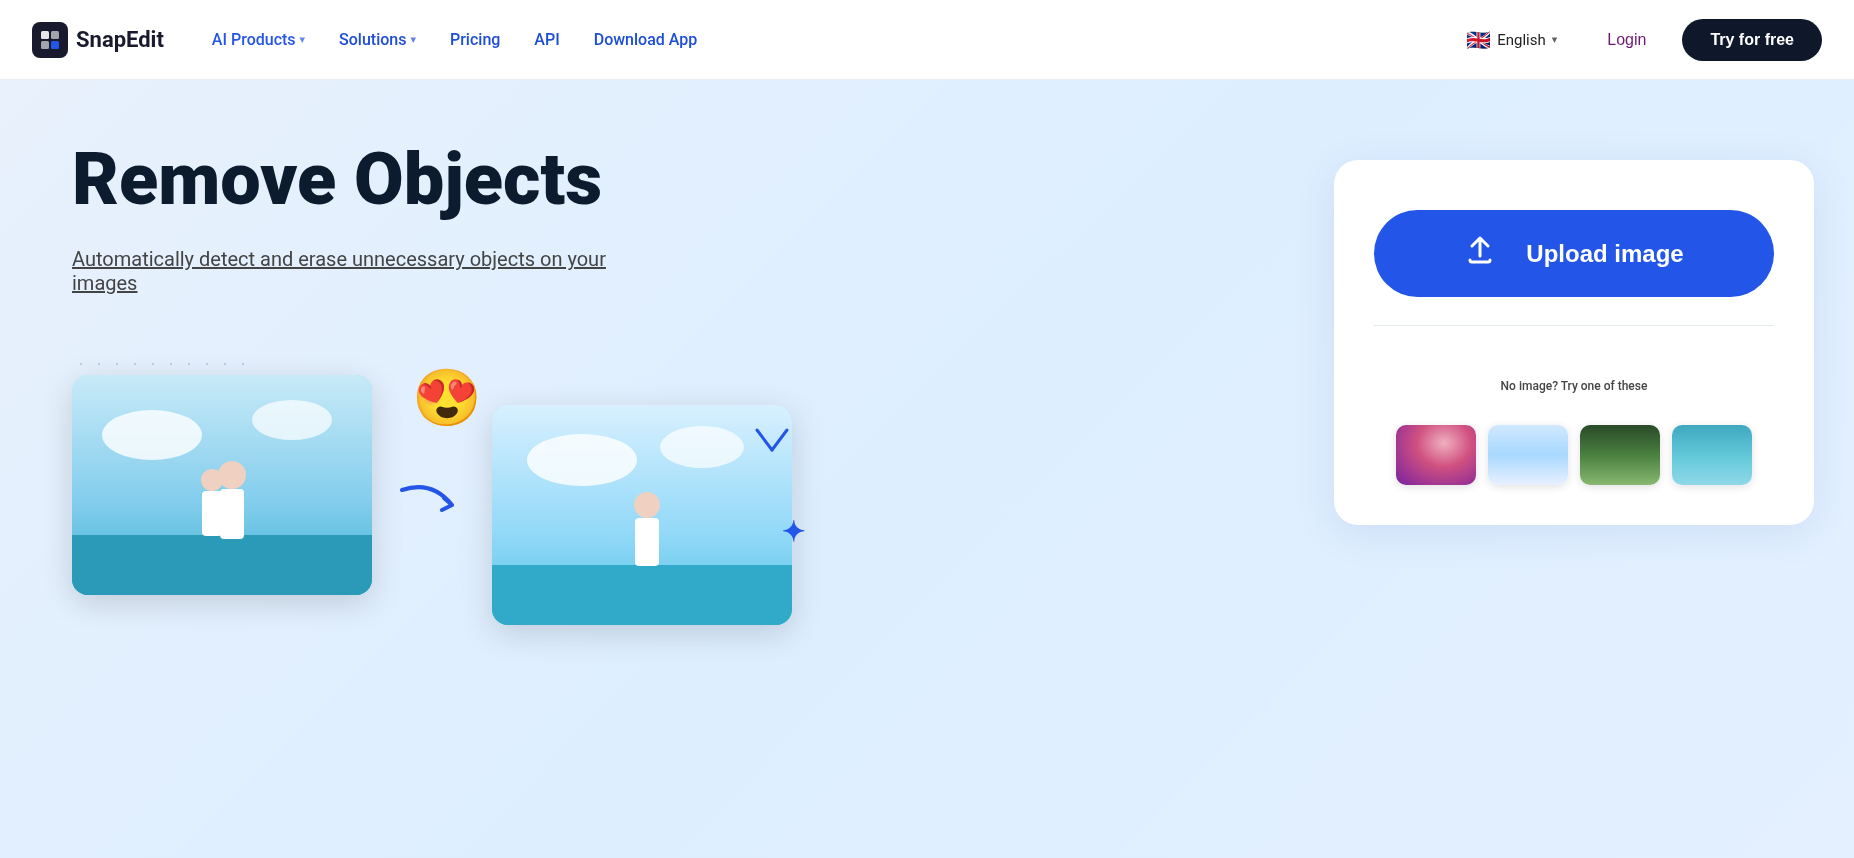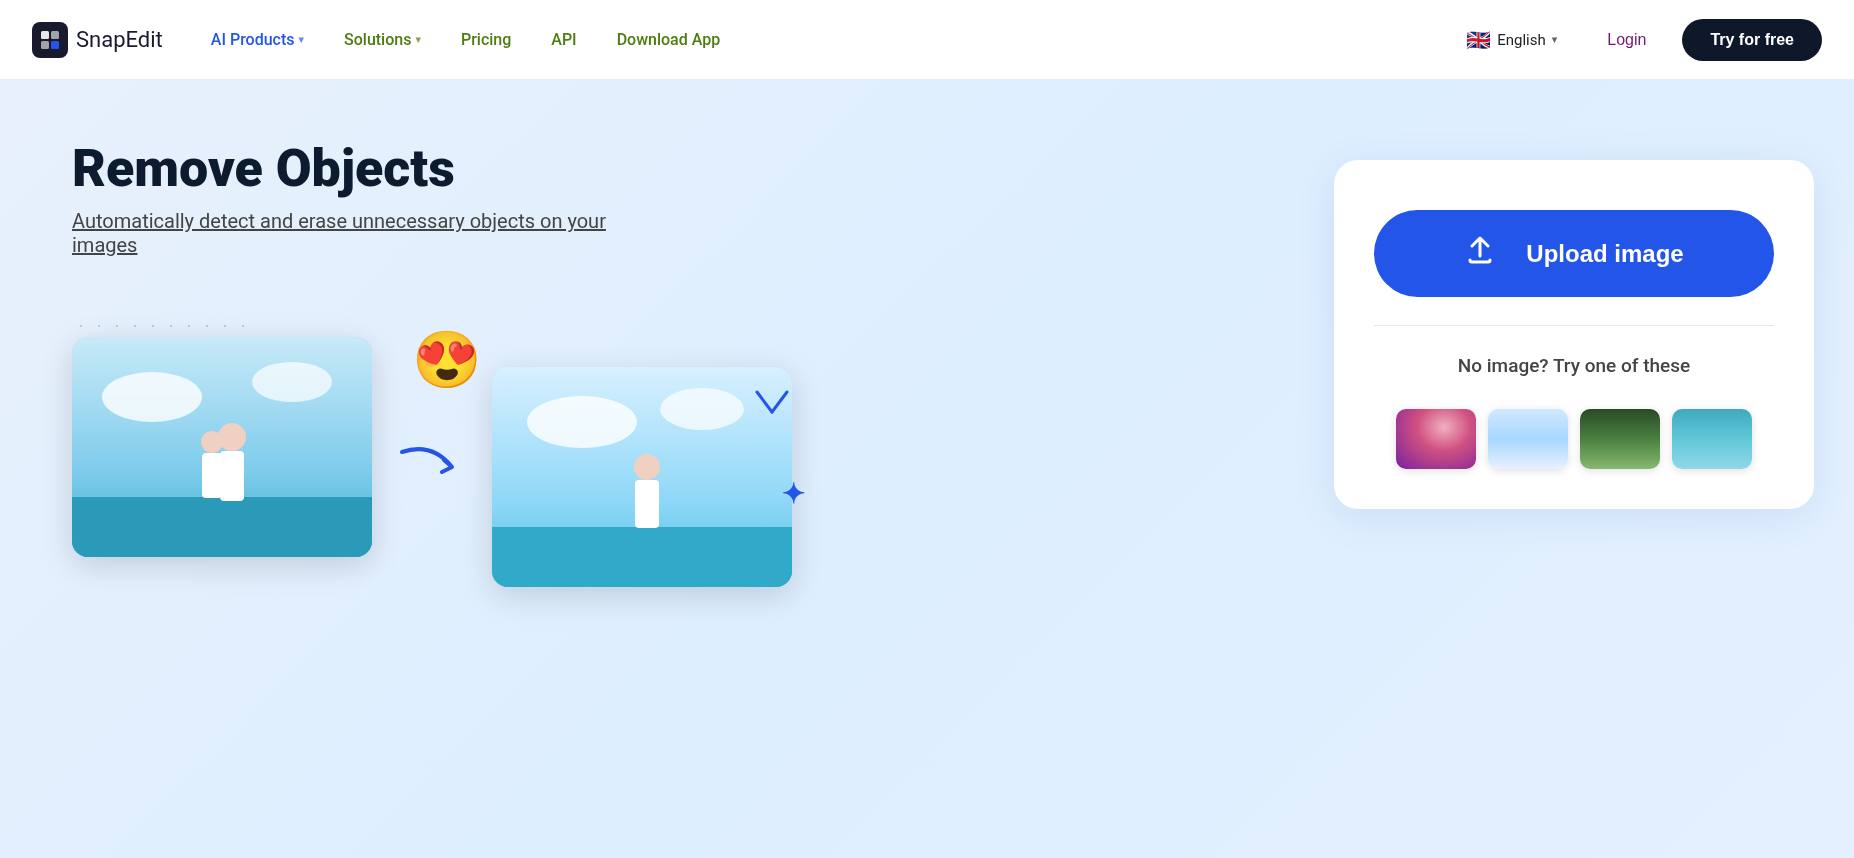--- a/index.html
+++ b/index.html
@@ -8,25 +8,25 @@
     
     .navbar {
       display: flex; align-items: center; padding: 0 32px; height: 80px;
       background: #fff; border-bottom: 1px solid #e8edf2; position: relative; z-index: 10;
     }
     .logo-area { display: flex; align-items: center; gap: 8px; margin-right: 32px; }
     .logo-box {
       width: 36px; height: 36px; background: #1a1a2e; border-radius: 8px;
       display: flex; align-items: center; justify-content: center; color: #fff; font-size: 18px; font-weight: 900;
     }
-    .logo-text { font-size: 22px; font-weight: 400; color: #1a1a2e; }
-    .nav-links { display: flex; align-items: center; gap: 8px; flex: 1; }
+    .logo-text { font-size: 22px; font-weight: 700; color: #1a1a2e; }
+    .nav-links { display: flex; align-items: center; gap: 2px; flex: 1; }
     .nav-item {
       display: flex; align-items: center; gap: 4px; padding: 8px 16px;
-      font-size: 16px; font-weight: 500; color: #4d7c0f; cursor: pointer; border-radius: 8px;
+      font-size: 16px; font-weight: 500; color: #1d4ed8; cursor: pointer; border-radius: 8px;
       white-space: nowrap;
     }
     .nav-item.active { color: #2356e8; }
     .chevron { font-size: 11px; opacity: 0.7; }
     .nav-right { display: flex; align-items: center; gap: 16px; }
     .lang-btn {
       display: flex; align-items: center; gap: 6px; padding: 8px 14px;
       font-size: 15px; color: #222; cursor: pointer; border-radius: 8px;
     }
     .flag { font-size: 20px; }
@@ -44,22 +44,22 @@
     
     .hero {
       display: flex; min-height: calc(100vh - 80px);
       background: linear-gradient(135deg, #e8f1fc 0%, #ddeeff 50%, #e4f0ff 100%);
     }
     .hero-left {
       flex: 1; padding: 60px 48px 40px 72px; display: flex; flex-direction: column;
       justify-content: flex-start; position: relative;
     }
     .hero-title {
-      font-size: 52px; font-weight: 900; line-height: 1.1; color: #0d1b2e;
-      margin-bottom: 12px;
+      font-size: 72px; font-weight: 900; line-height: 1.1; color: #0d1b2e;
+      margin-bottom: 28px;
     }
     .hero-title .underline-teal {
       display: inline-block; position: relative;
     }
     .hero-title .underline-teal::after {
       content: ''; position: absolute; left: 0; bottom: 4px;
       width: 100%; height: 10px; background: #00d4c8; border-radius: 4px; z-index: -1;
     }
     .hero-subtitle {
       font-size: 20px; color: #444; margin-bottom: 40px; max-width: 560px; text-decoration: underline;
@@ -97,21 +97,21 @@
     }
     .upload-btn {
       width: 100%; padding: 24px; background: #2356e8; color: #fff;
       font-size: 24px; font-weight: 700; border: none; border-radius: 50px;
       cursor: pointer; display: flex; align-items: center; justify-content: center; gap: 30px;
     }
     .upload-icon { font-size: 28px; }
     .drop-hint { font-size: 15px; color: #555; text-align: center; line-height: 1.6; }
     .drop-hint strong { color: #222; }
     .divider { width: 100%; height: 1px; background: #e0e8f0; margin: 8px 0; }
-    .try-samples { font-size: 19px; color: #444; font-weight: 500; margin-bottom: 8px; }
+    .try-samples { font-size: 12px; color: #444; font-weight: 500; margin-bottom: 8px; margin-top: 25px; }
     .sample-thumbs { display: flex; gap: 12px; margin-top: 4px; }
     .thumb {
       width: 80px; height: 60px; border-radius: 10px; overflow: hidden; cursor: pointer;
       box-shadow: 0 2px 8px rgba(0,0,0,0.12);
     }
 
     
     .thumb-1-inner {
       width: 100%; height: 100%;
       background: radial-gradient(ellipse at 60% 30%, #f0b0c0 0%, #d05080 40%, #7820a0 100%);

